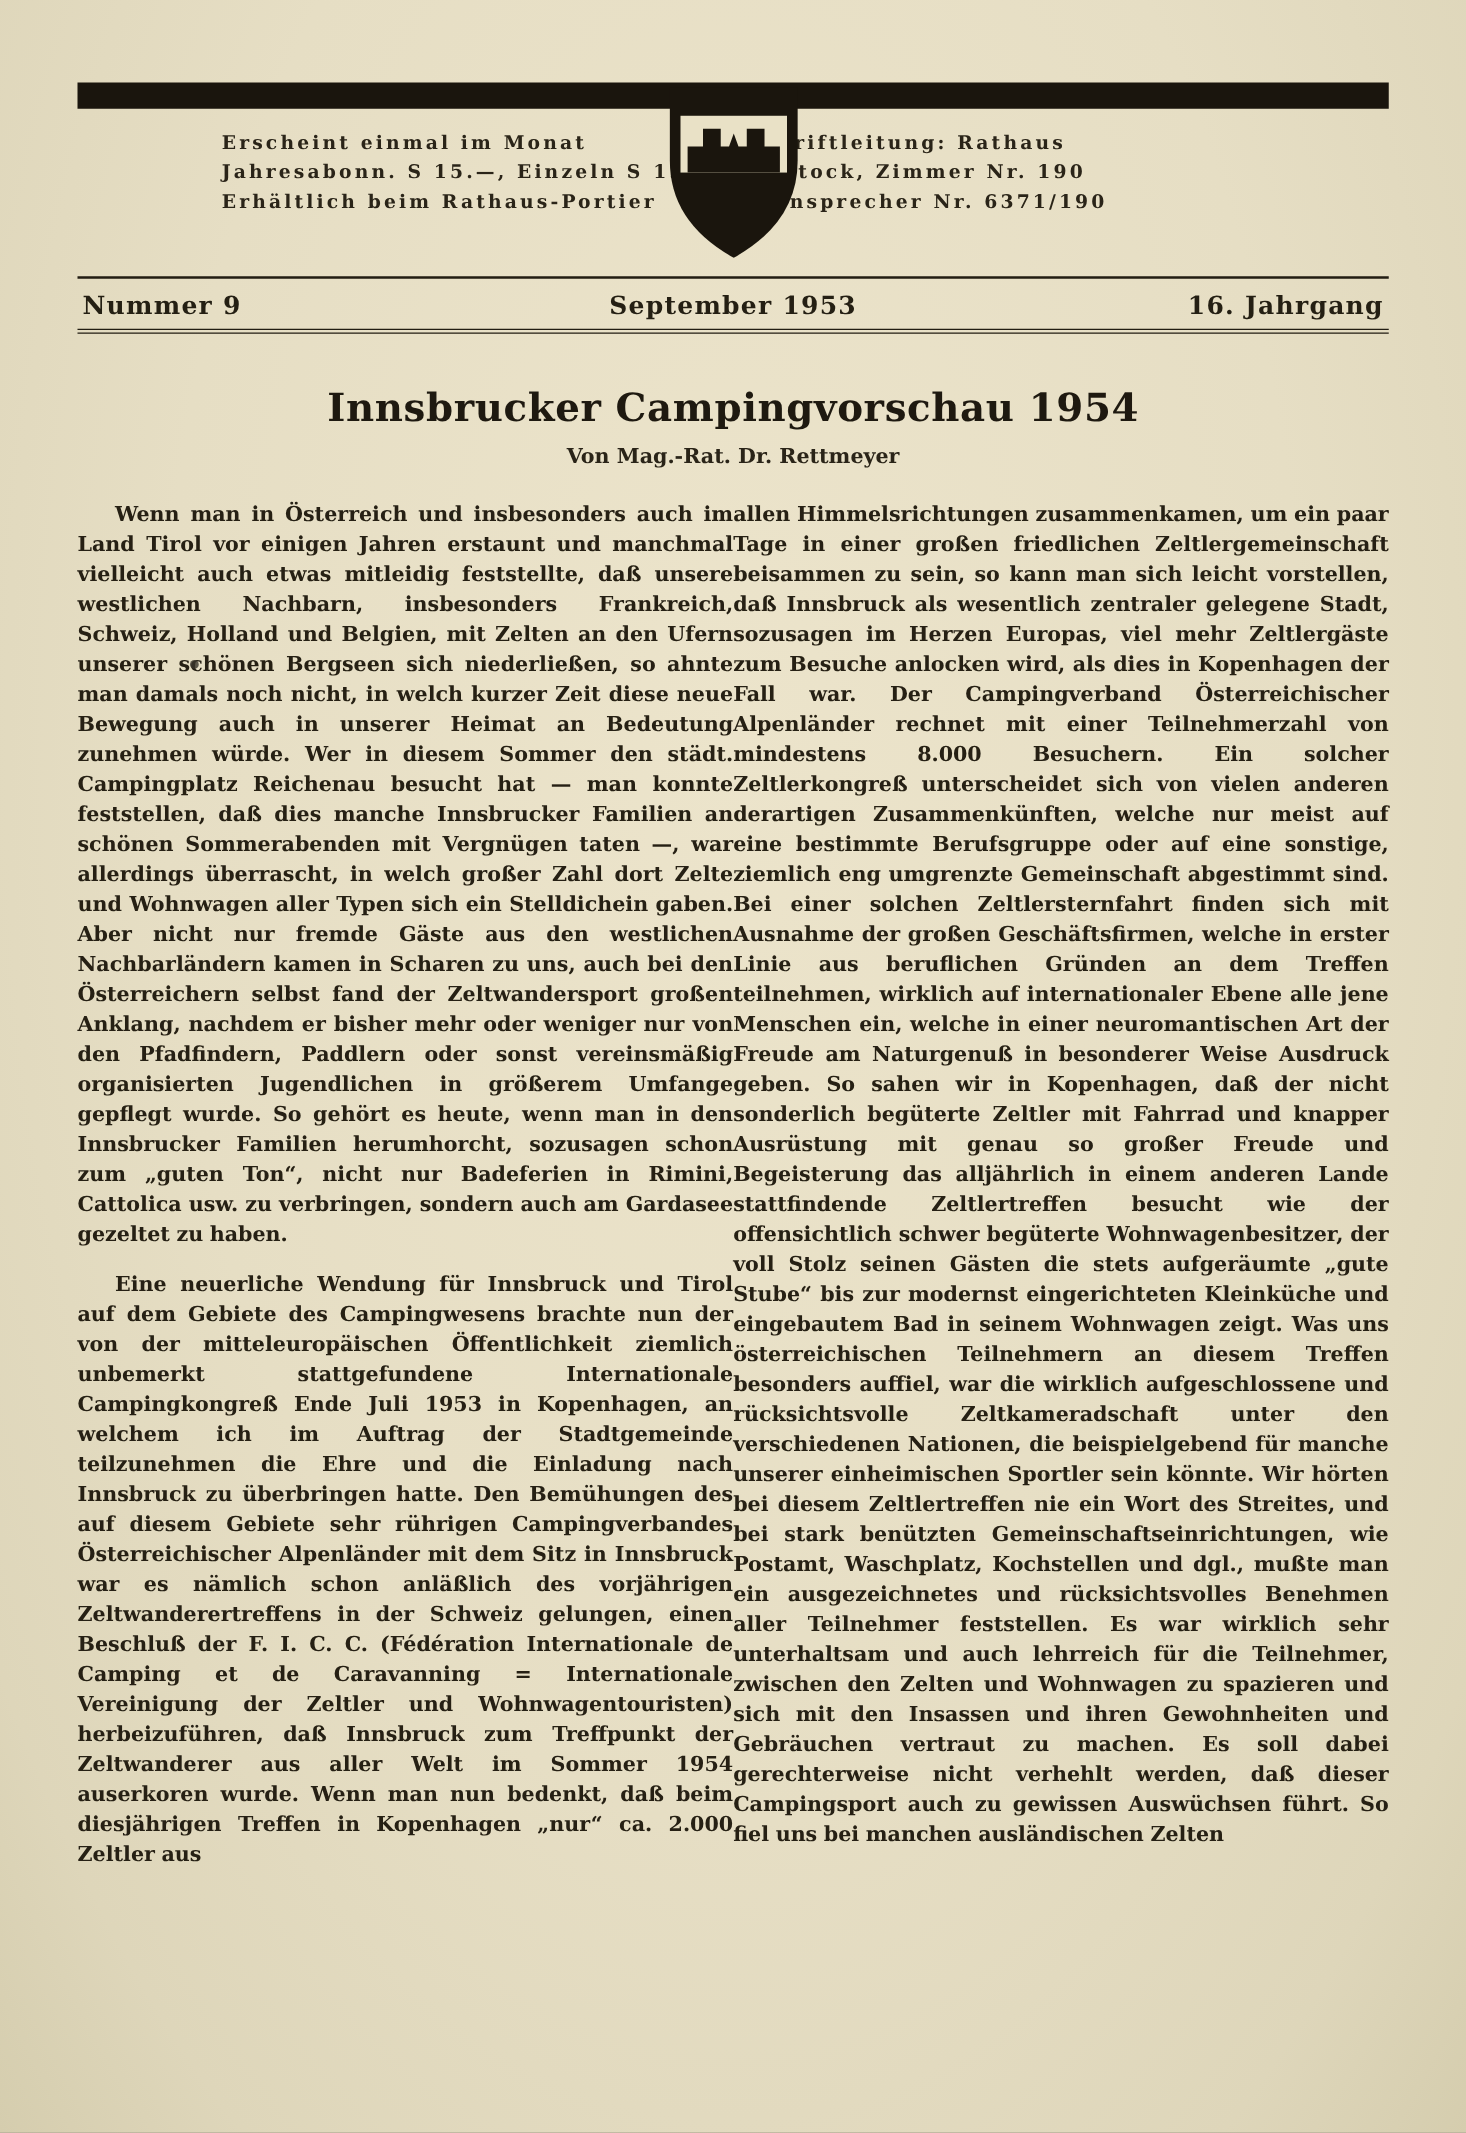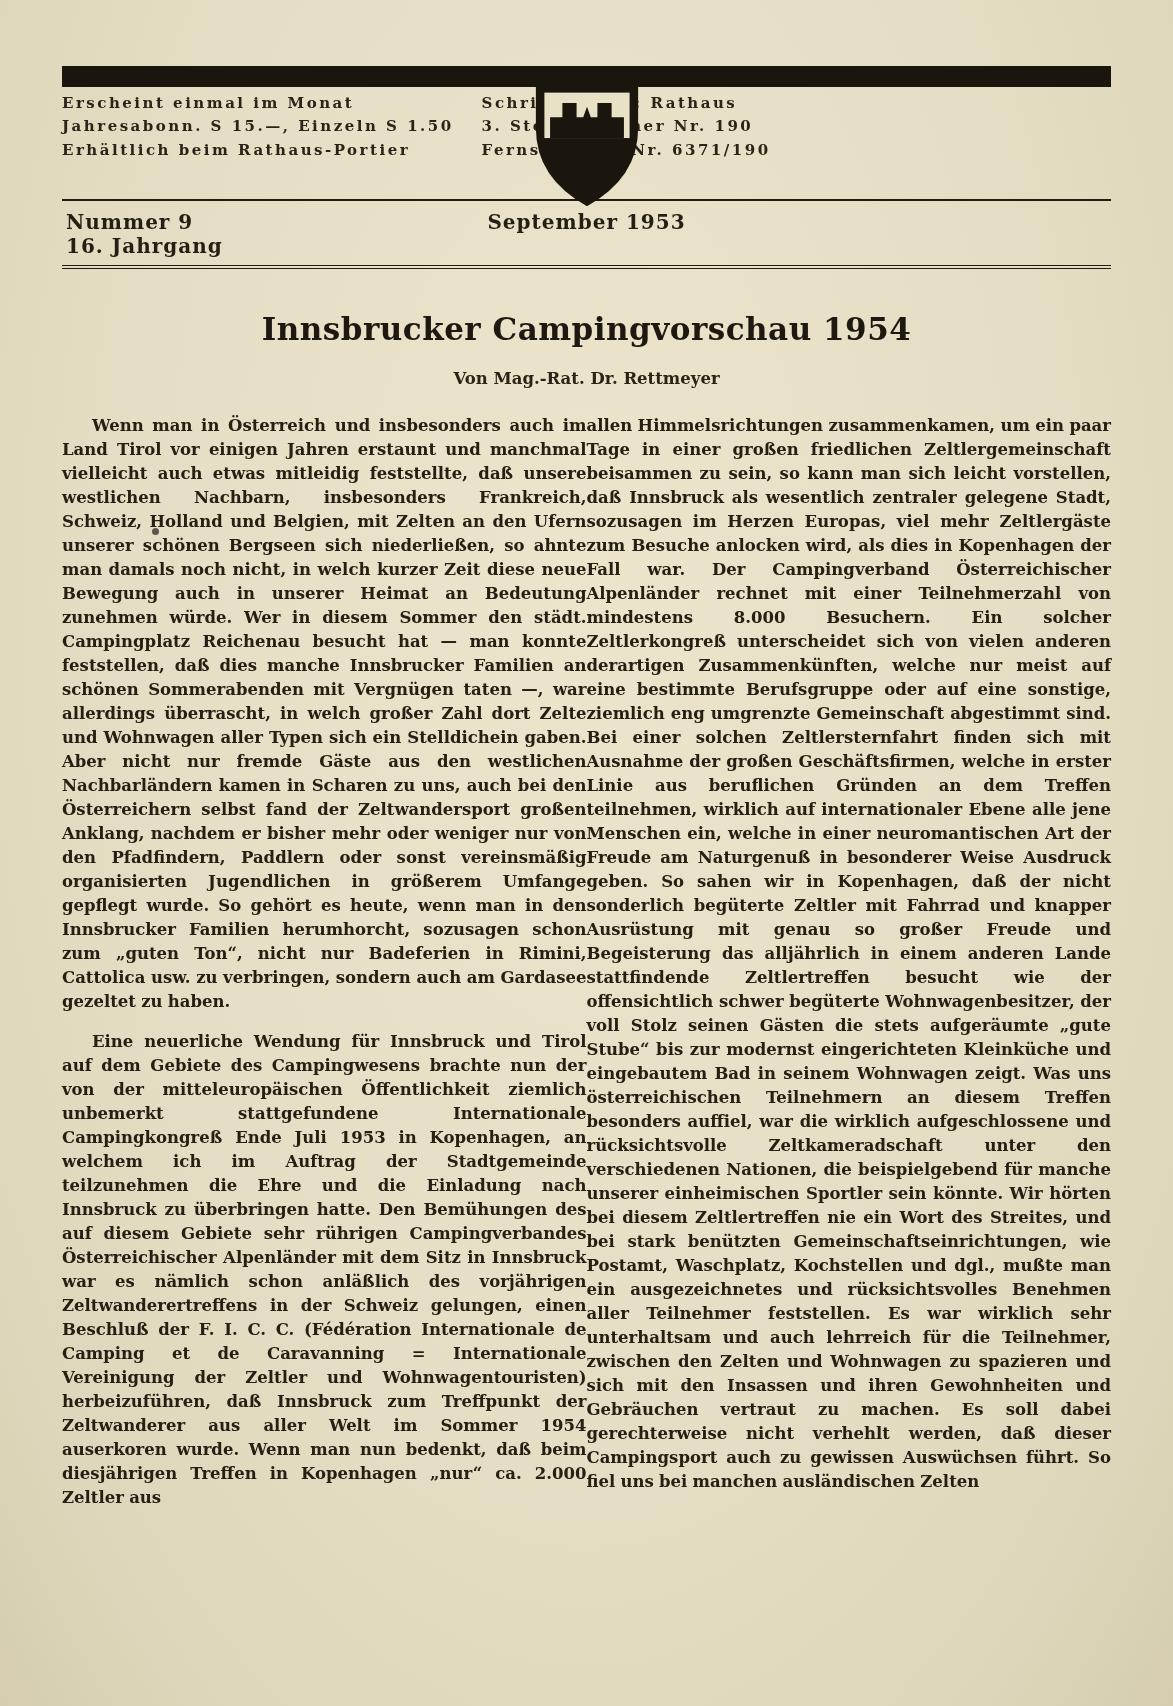--- a/index.html
+++ b/index.html
@@ -48,63 +48,62 @@
     position: absolute;
     left: 50%;
     top: 2px;
     transform: translateX(-50%);
     width: 118px;
     height: 142px;
     z-index: 2;
   }
   .info-row {
     display: flex;
-    justify-content: flex-start;
-    padding-top: 5px;
+    justify-content: center;
+    padding-top: 16px;
     min-height: 110px;
   }
   .info-block { width: 40%; }
   .info-line {
     font-size: 15px;
     font-weight: 700;
     letter-spacing: 2.5px;
     line-height: 1.55;
     color: #2a2418;
     white-space: nowrap;
   }
 
   
   .issue-row {
-    margin-top: 2px;
+    margin-top: 24px;
     border-top: 2px solid #221d12;
     border-bottom: 4px double #221d12;
     padding: 9px 4px 7px 4px;
     display: flex;
     justify-content: space-between;
     align-items: baseline;
-    flex-direction: column;
   }
   .issue-cell { font-size: 20px; font-weight: 700; letter-spacing: 1px; color: #241f13; }
   .issue-center { position: absolute; left: 50%; transform: translateX(-50%); }
   .issue-row { position: relative; }
 
   
   .article-title {
     text-align: center;
     font-size: 31px;
     font-weight: 900;
     letter-spacing: 0.5px;
     margin-top: 42px;
     color: #1e1910;
   }
   .byline {
     text-align: center;
     font-size: 16.5px;
     font-weight: 700;
-    margin-top: 22px;
+    margin-top: 10px;
     color: #2a2418;
   }
   .ink-spot {
     position: absolute;
     left: 152px;
     top: 528px;
     width: 7px;
     height: 7px;
     border-radius: 50%;
     background: #3a342a;

